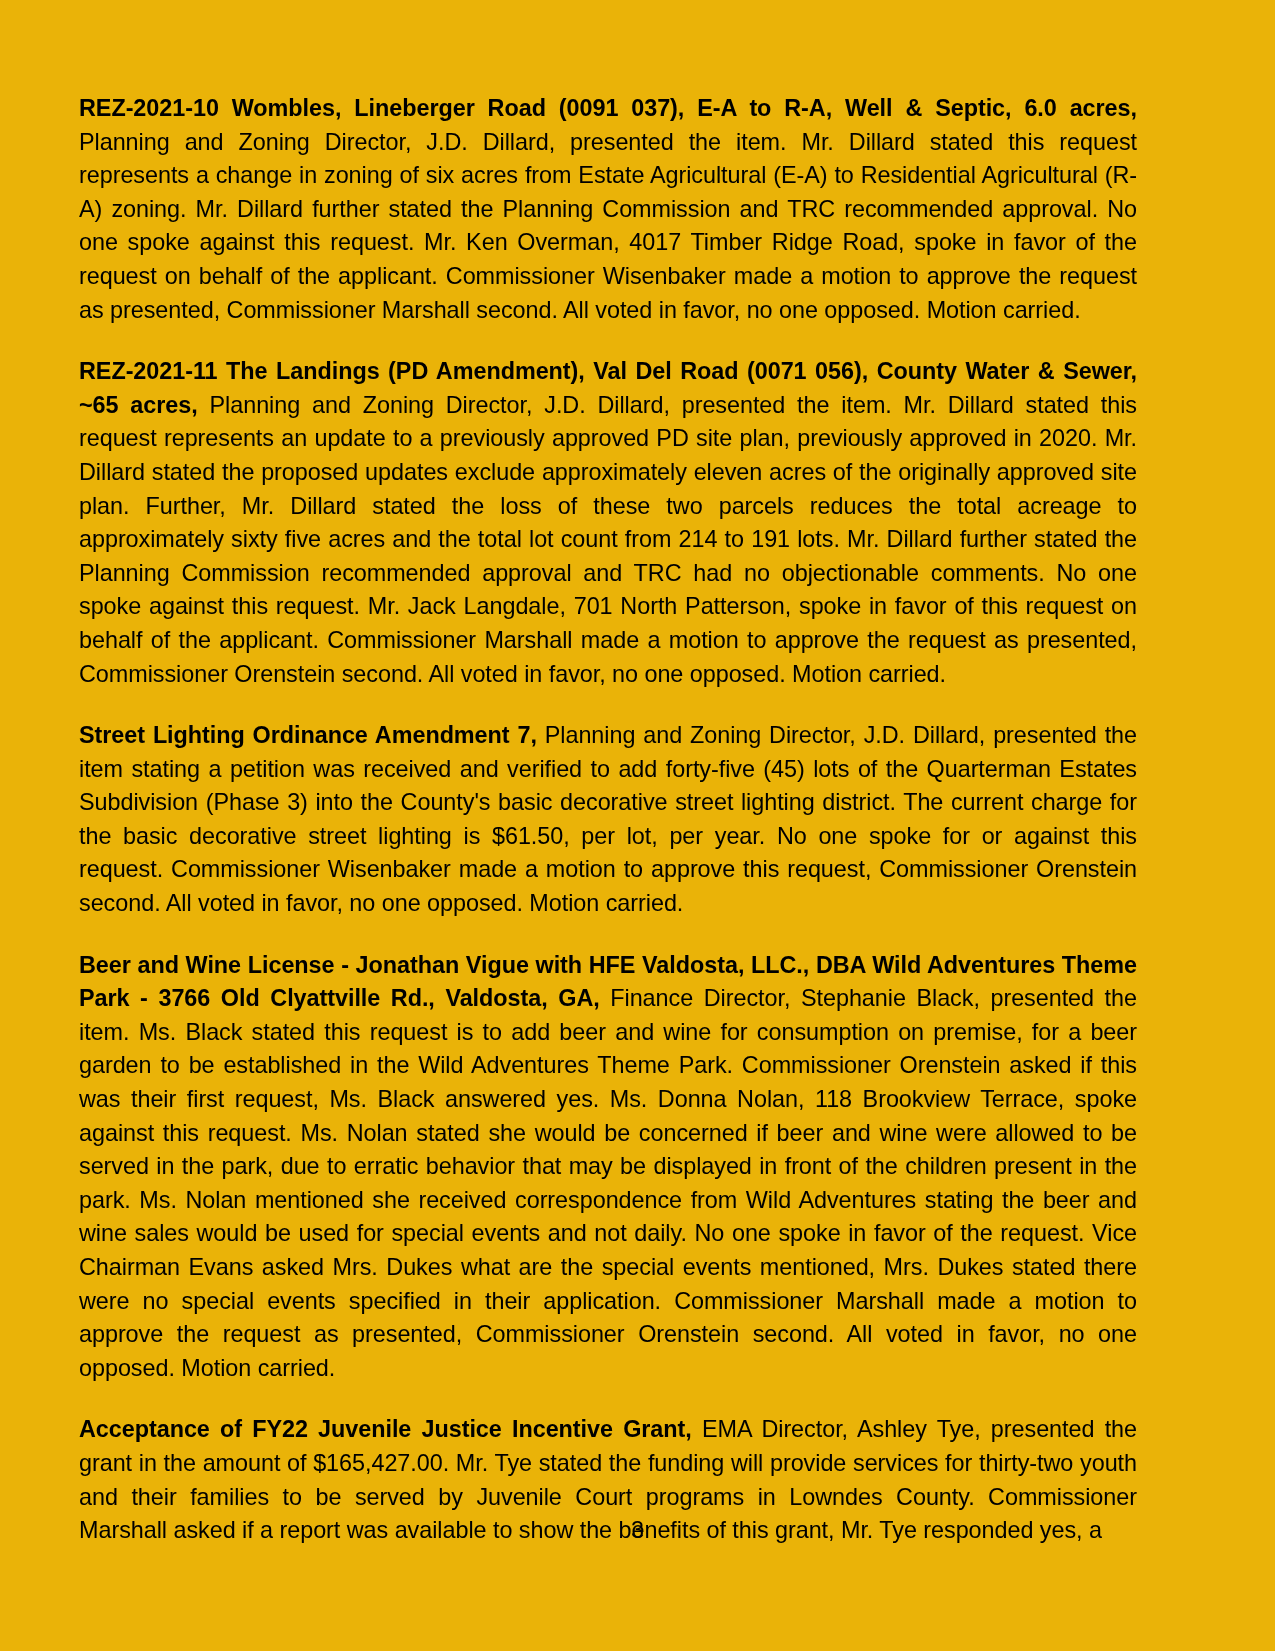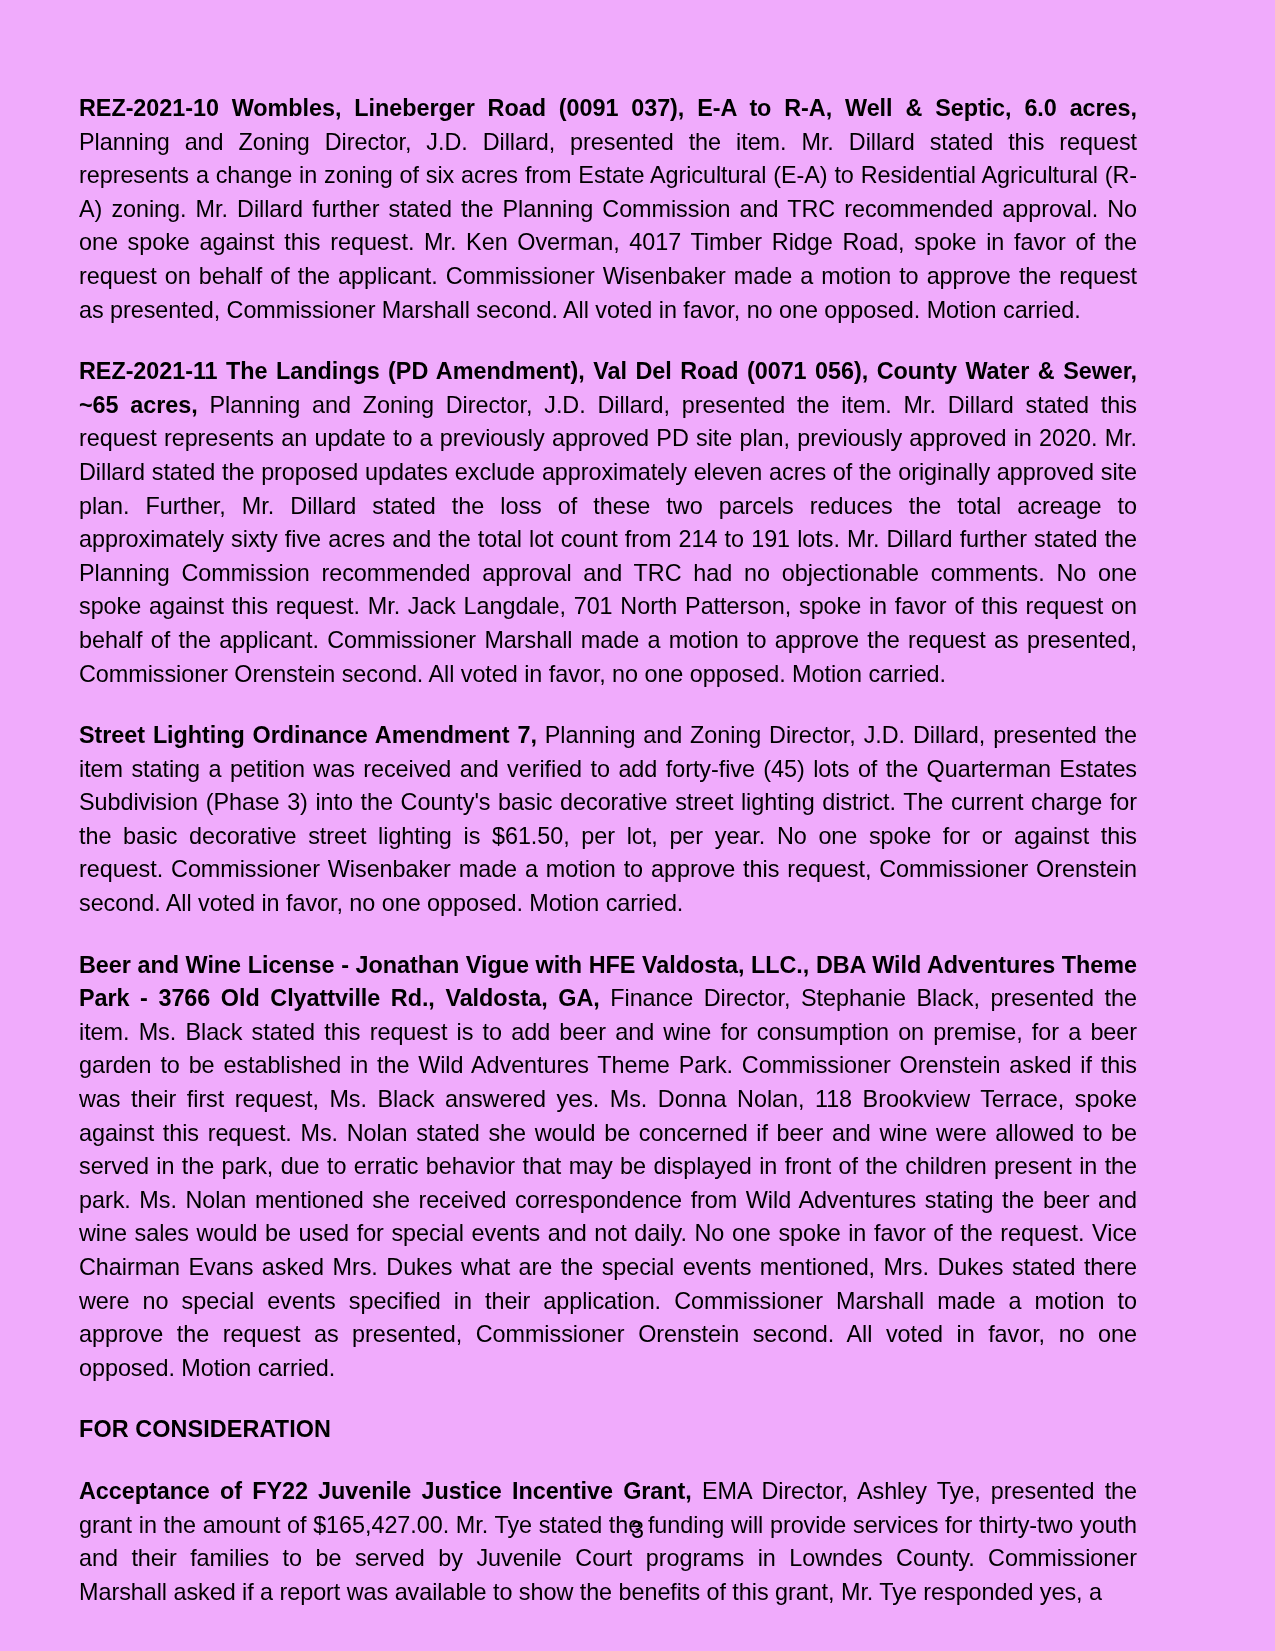--- a/index.html
+++ b/index.html
@@ -9,21 +9,21 @@
   }
   body {
     font-family: "Liberation Sans", sans-serif;
     color: #000000;
   }
   .page {
     position: relative;
     width: 1275px;
     height: 1651px;
     margin: 0 auto;
-    background: #f0abfc;
+    background: #eab308;
     box-sizing: border-box;
     overflow: hidden;
     text-decoration: underline;
   }
   .content {
     position: absolute;
     left: 79px;
     top: 92px;
     width: 1058px;
   }
@@ -68,21 +68,20 @@
   <div class="content">
 
     <p class="para"><span class="lead">REZ-2021-10 Wombles, Lineberger Road (0091 037), E-A to R-A, Well &amp; Septic, 6.0 acres,</span><span> Planning and Zoning Director, J.D. Dillard, presented the item.  Mr. Dillard stated this request represents a change in zoning of six acres from Estate Agricultural (E-A) to Residential Agricultural (R-A) zoning. Mr. Dillard further stated the Planning Commission and TRC recommended approval. No one spoke against this request.  Mr. Ken Overman, 4017 Timber Ridge Road, spoke in favor of the request on behalf of the applicant.  Commissioner Wisenbaker made a motion to approve the request as presented, Commissioner Marshall second.  All voted in favor, no one opposed.  Motion carried.</span></p>
 
     <p class="para"><span class="lead">REZ-2021-11 The Landings (PD Amendment), Val Del Road (0071 056), County Water &amp; Sewer, ~65 acres,</span><span> Planning and Zoning Director, J.D. Dillard, presented the item.  Mr. Dillard stated this request represents an update to a previously approved PD site plan, previously approved in 2020.  Mr. Dillard stated the proposed updates exclude approximately eleven acres of the originally approved site plan. Further, Mr. Dillard stated the loss of these two parcels reduces the total acreage to approximately sixty five acres and the total lot count from 214 to 191 lots.  Mr. Dillard further stated the Planning Commission recommended approval and TRC had no objectionable comments.  No one spoke against this request.  Mr. Jack Langdale, 701 North Patterson, spoke in favor of this request on behalf of the applicant.  Commissioner Marshall made a motion to approve the request as presented, Commissioner Orenstein second.  All voted in favor, no one opposed.  Motion carried.</span></p>
 
     <p class="para"><span class="lead">Street Lighting Ordinance Amendment 7,</span><span> Planning and Zoning Director, J.D. Dillard, presented the item stating a petition was received and verified to add forty-five (45) lots of the Quarterman Estates Subdivision (Phase 3) into the County's basic decorative street lighting district.  The current charge for the basic decorative street lighting is $61.50, per lot, per year.  No one spoke for or against this request.  Commissioner Wisenbaker made a motion to approve this request, Commissioner Orenstein second.  All voted in favor, no one opposed.  Motion carried.</span></p>
 
     <p class="para"><span class="lead">Beer and Wine License - Jonathan Vigue with HFE Valdosta, LLC., DBA Wild Adventures Theme Park - 3766 Old Clyattville Rd., Valdosta, GA,</span><span> Finance Director, Stephanie Black, presented the item.  Ms. Black stated this request is to add beer and wine for consumption on premise, for a beer garden to be established in the Wild Adventures Theme Park. Commissioner Orenstein asked if this was their first request, Ms. Black answered yes.  Ms. Donna Nolan, 118 Brookview Terrace, spoke against this request.  Ms. Nolan stated she would be concerned if beer and wine were allowed to be served in the park, due to erratic behavior that may be displayed in front of the children present in the park.  Ms. Nolan mentioned she received correspondence from Wild Adventures stating the beer and wine sales would be used for special events and not daily.  No one spoke in favor of the request.  Vice Chairman Evans asked Mrs. Dukes what are the special events mentioned, Mrs. Dukes stated there were no special events specified in their application.  Commissioner Marshall made a motion to approve the request as presented, Commissioner Orenstein second.  All voted in favor, no one opposed.  Motion carried.</span></p>
 
-    <h2 class="section-heading">FOR CONSIDERATION</h2>
 
     <p class="para"><span class="lead">Acceptance of FY22 Juvenile Justice Incentive Grant,</span><span> EMA Director, Ashley Tye, presented the grant in the amount of $165,427.00.  Mr. Tye stated the funding will provide services for thirty-two youth and their families to be served by Juvenile Court programs in Lowndes County.  Commissioner Marshall asked if a report was available to show the benefits of this grant, Mr. Tye responded yes, a</span></p>
 
   </div>
 
   <div class="page-number">3</div>
 
 </div>
 
 </body></html>

